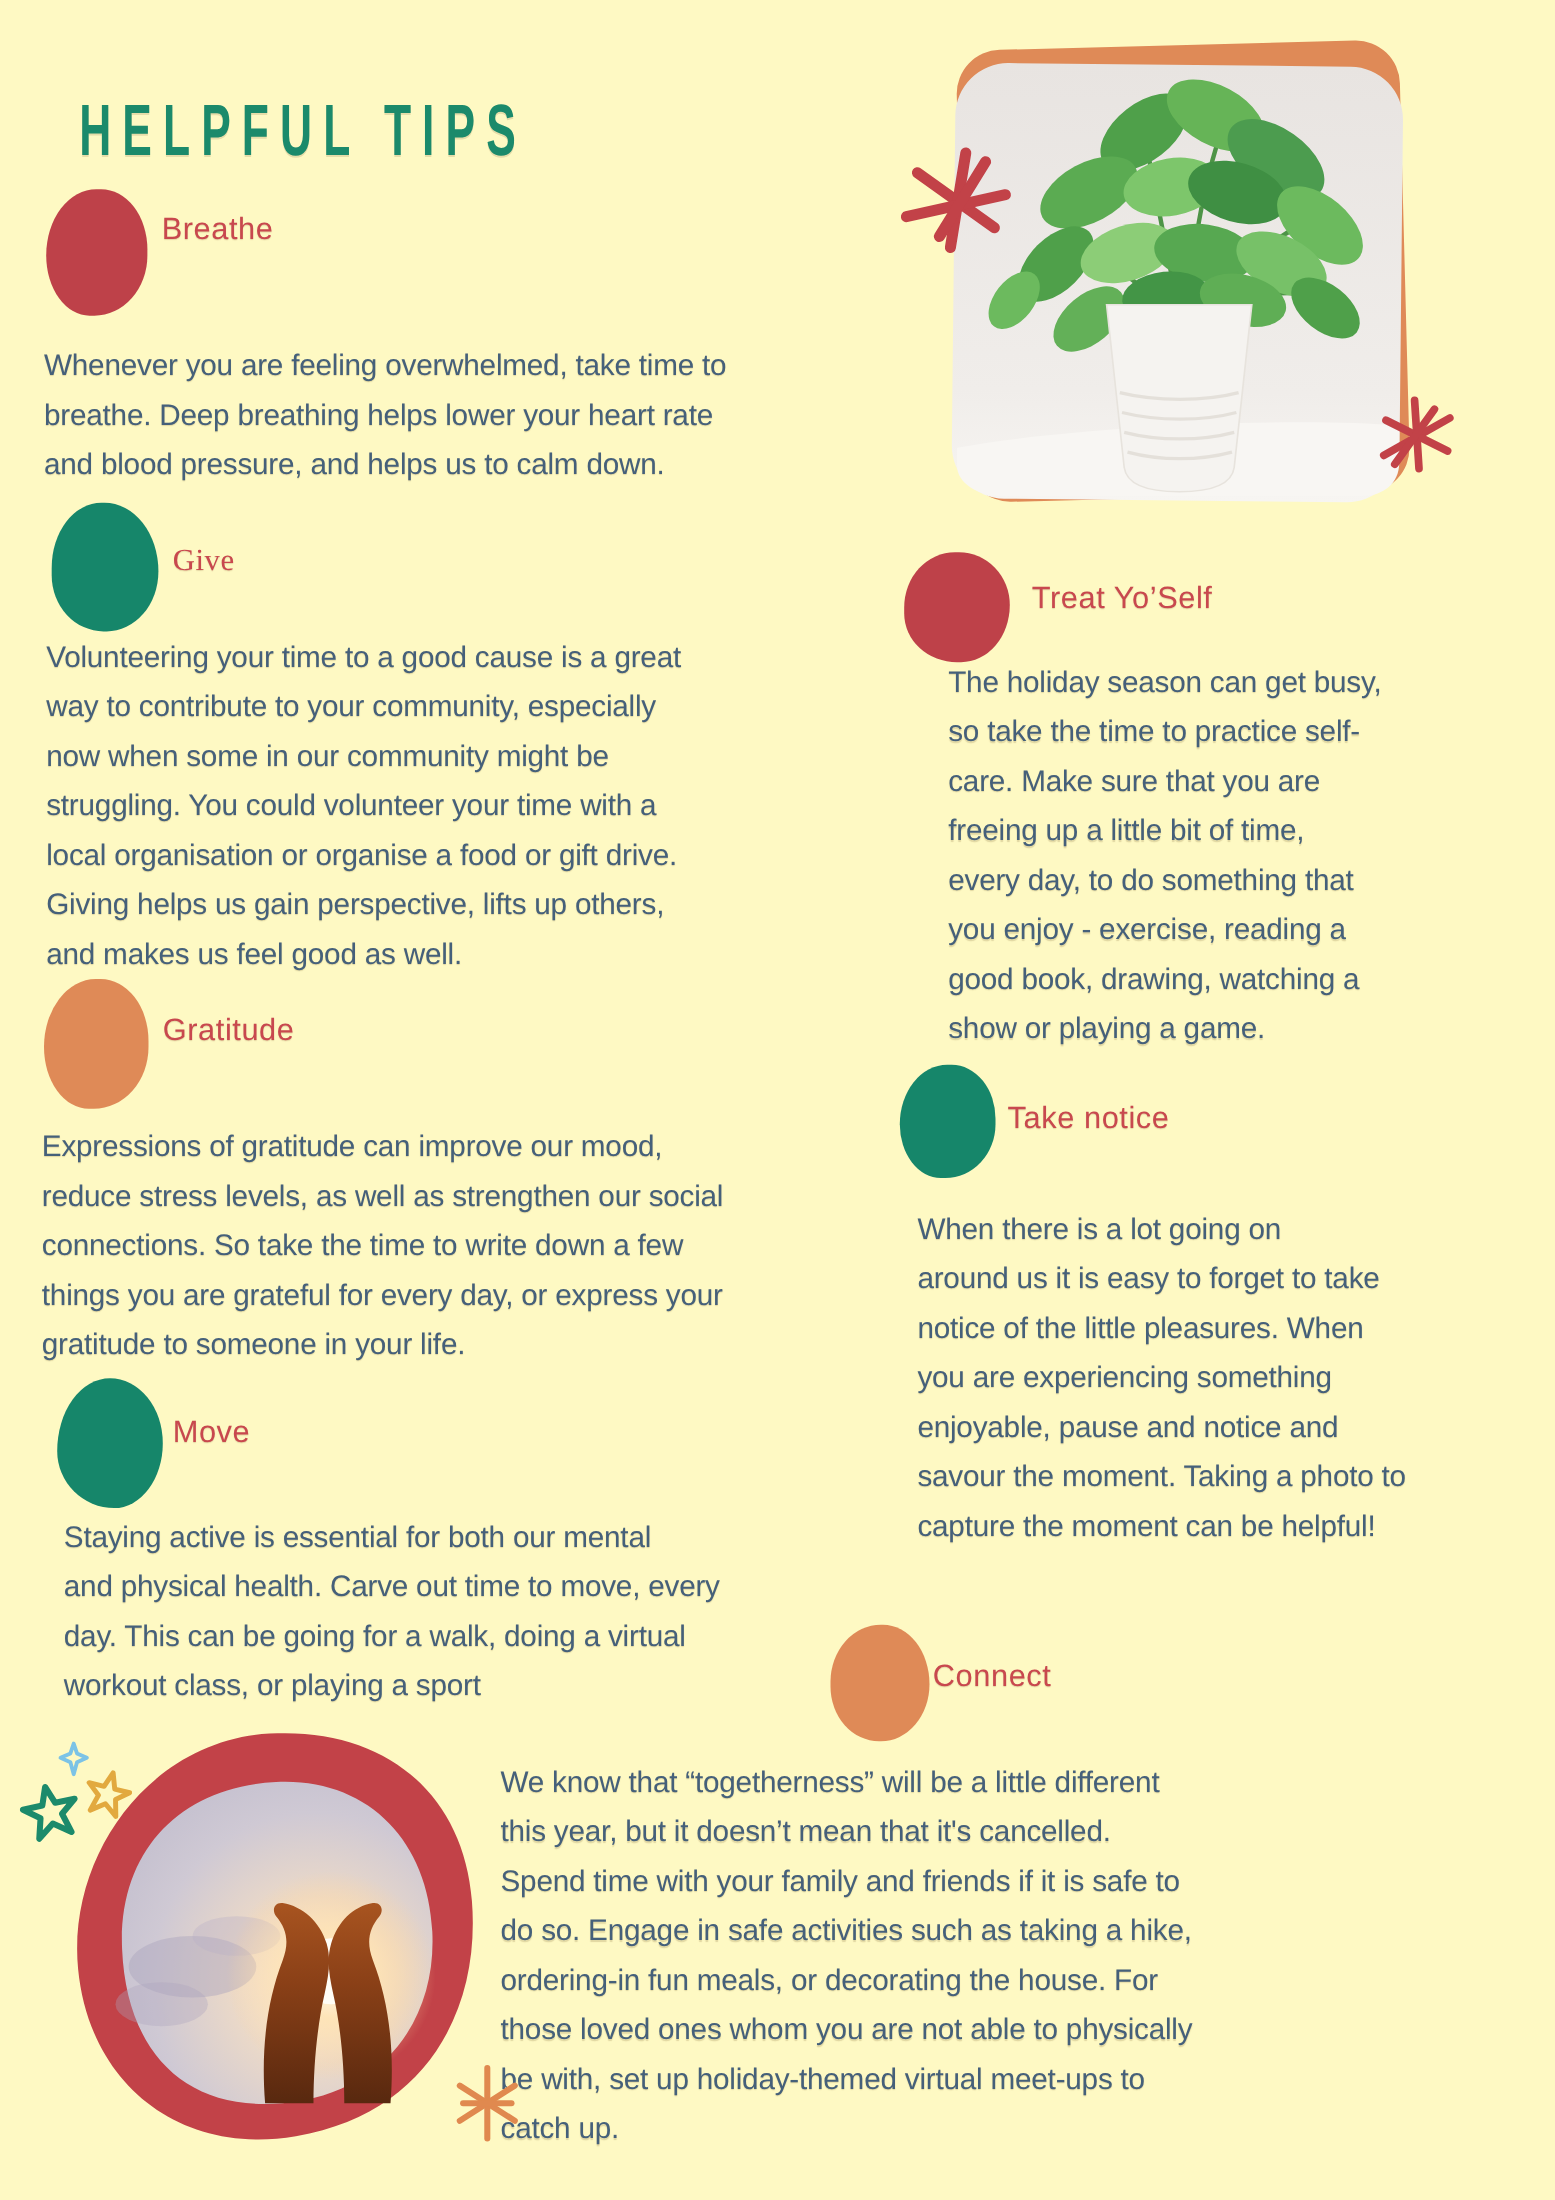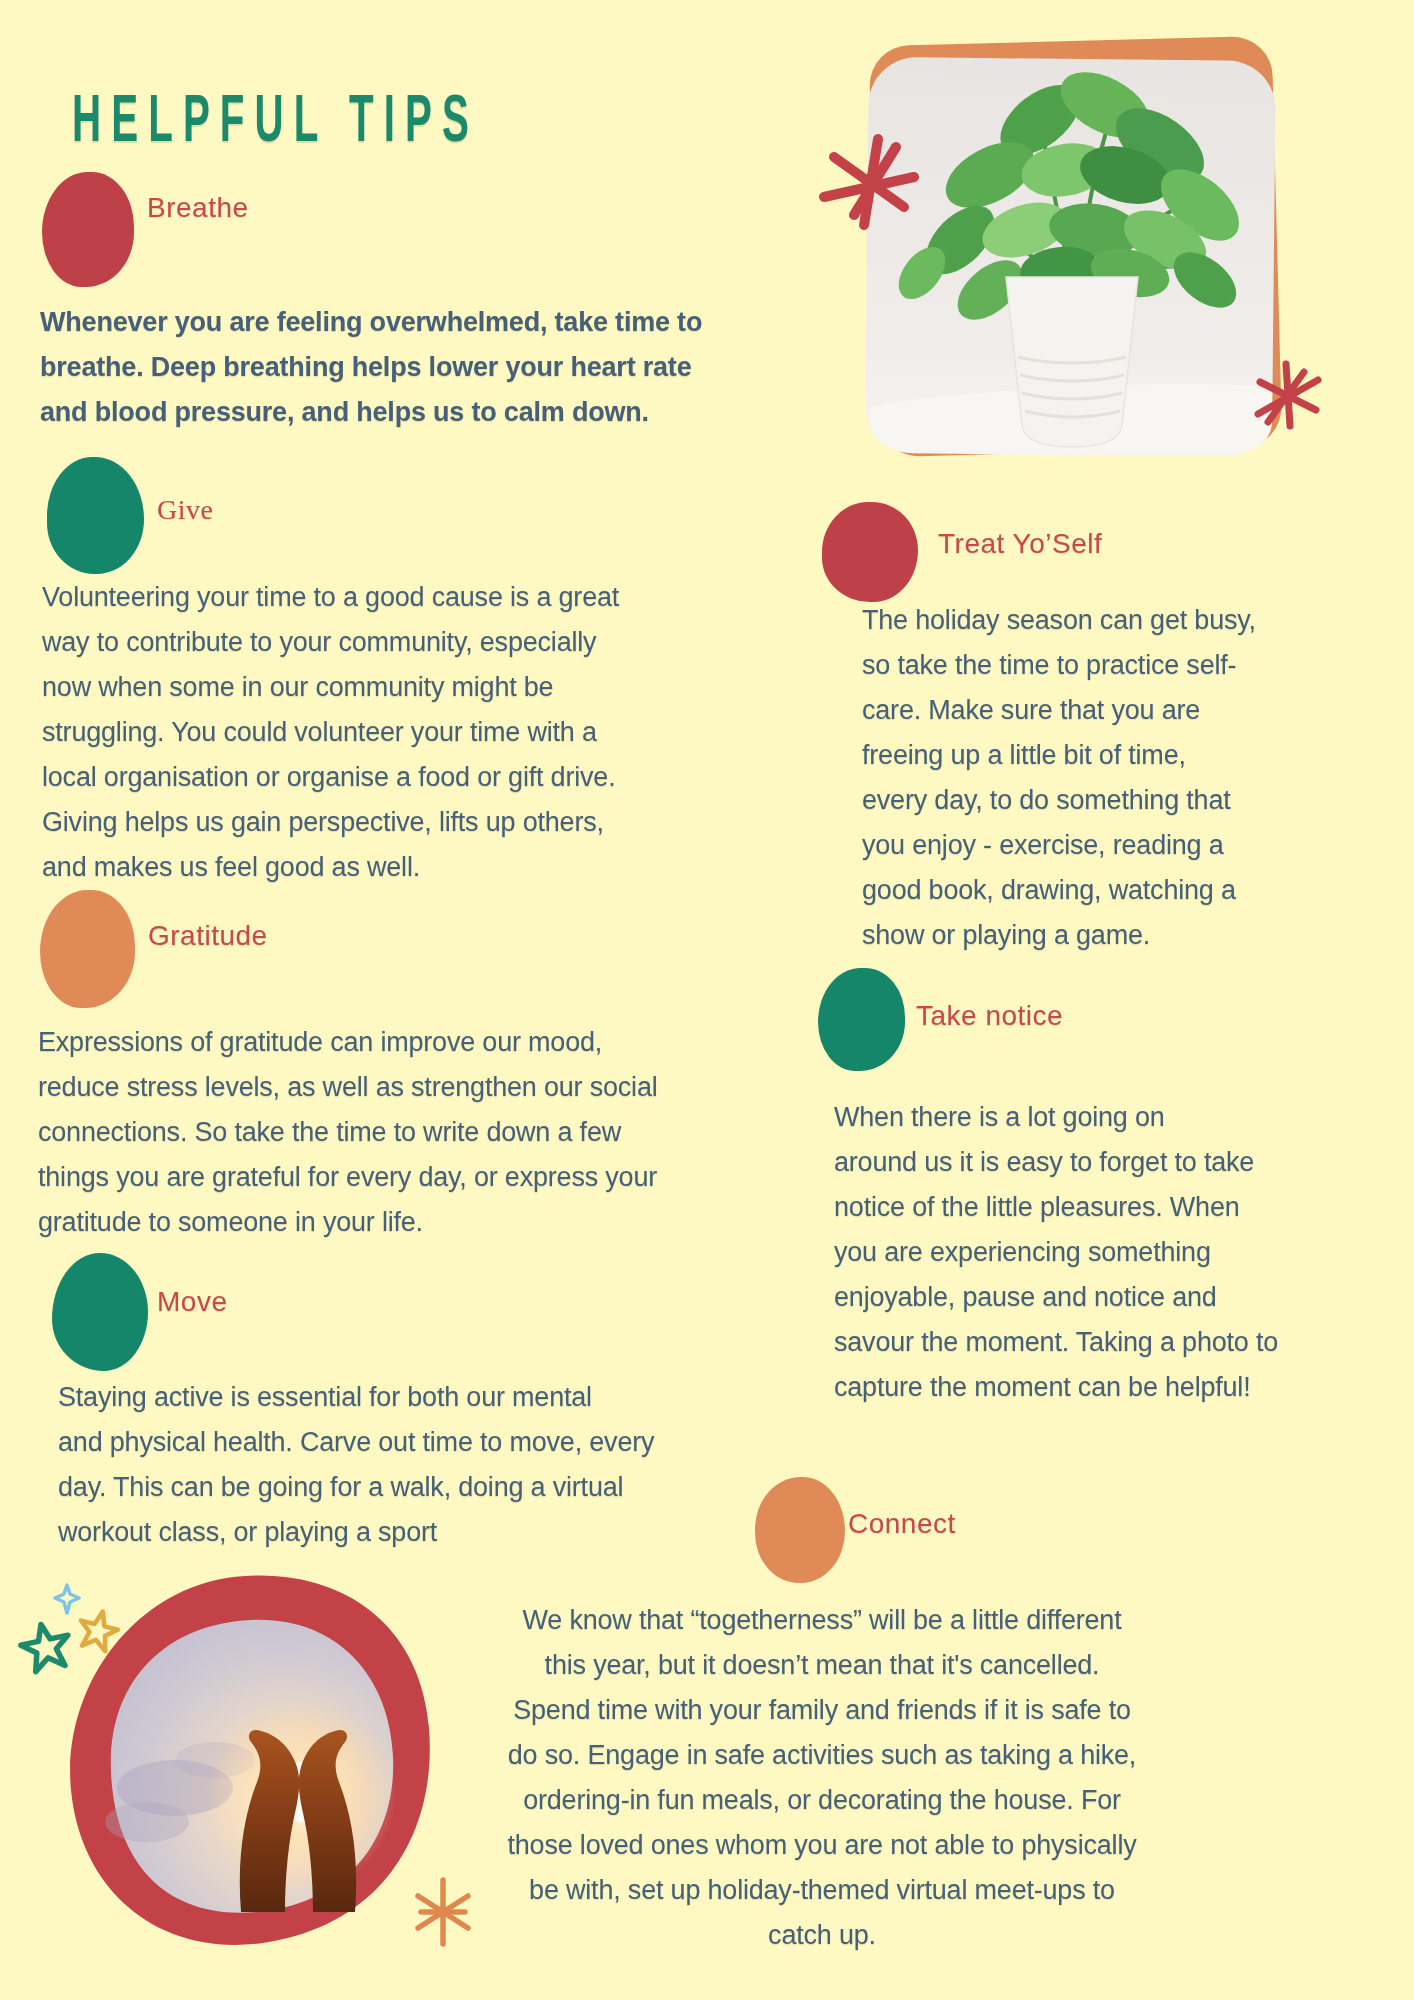--- a/index.html
+++ b/index.html
@@ -34,21 +34,21 @@
 </style>
 </head>
 <body>
 
 <div class="poster">
 
   <h1 class="title">HELPFUL TIPS</h1>
 
   <div class="blob red" style="left:42px;top:172px;width:92px;height:115px;"></div>
   <h2 class="heading" style="left:147px;top:192px;">Breathe</h2>
-  <p class="bodytext" style="left:40px;top:300px;width:720px;font-weight:bold;">Whenever you are feeling overwhelmed, take time to
+  <p class="bodytext" style="left:40px;top:310px;width:720px;">Whenever you are feeling overwhelmed, take time to
 breathe. Deep breathing helps lower your heart rate
 and blood pressure, and helps us to calm down.</p>
 
   <div class="blob green" style="left:47px;top:457px;width:97px;height:117px;border-radius:48% 52% 50% 50% / 52% 55% 48% 45%;"></div>
   <h2 class="heading" style="left:157px;top:494px;font-family:Liberation Serif, serif;">Give</h2>
   <p class="bodytext" style="left:42px;top:575px;width:720px;">Volunteering your time to a good cause is a great
 way to contribute to your community, especially
 now when some in our community might be
 struggling. You could volunteer your time with a
 local organisation or organise a food or gift drive.
@@ -165,21 +165,21 @@
   <p class="bodytext" style="left:834px;top:1095px;width:520px;">When there is a lot going on
 around us it is easy to forget to take
 notice of the little pleasures. When
 you are experiencing something
 enjoyable, pause and notice and
 savour the moment. Taking a photo to
 capture the moment can be helpful!</p>
 
   <div class="blob orange" style="left:755px;top:1477px;width:90px;height:106px;border-radius:52% 48% 50% 50% / 50% 52% 50% 48%;"></div>
   <h2 class="heading" style="left:848px;top:1508px;">Connect</h2>
-  <p class="bodytext" style="left:467px;top:1598px;width:710px;text-align:center;">We know that “togetherness” will be a little different
+  <p class="bodytext" style="left:455px;top:1598px;width:710px;">We know that “togetherness” will be a little different
 this year, but it doesn’t mean that it's cancelled.
 Spend time with your family and friends if it is safe to
 do so. Engage in safe activities such as taking a hike,
 ordering-in fun meals, or decorating the house. For
 those loved ones whom you are not able to physically
 be with, set up holiday-themed virtual meet-ups to
 catch up.</p>
 
   <div class="figure" style="left:55px;top:1570px;width:385px;height:392px;">
     <svg width="385" height="392" viewBox="0 0 385 392">

